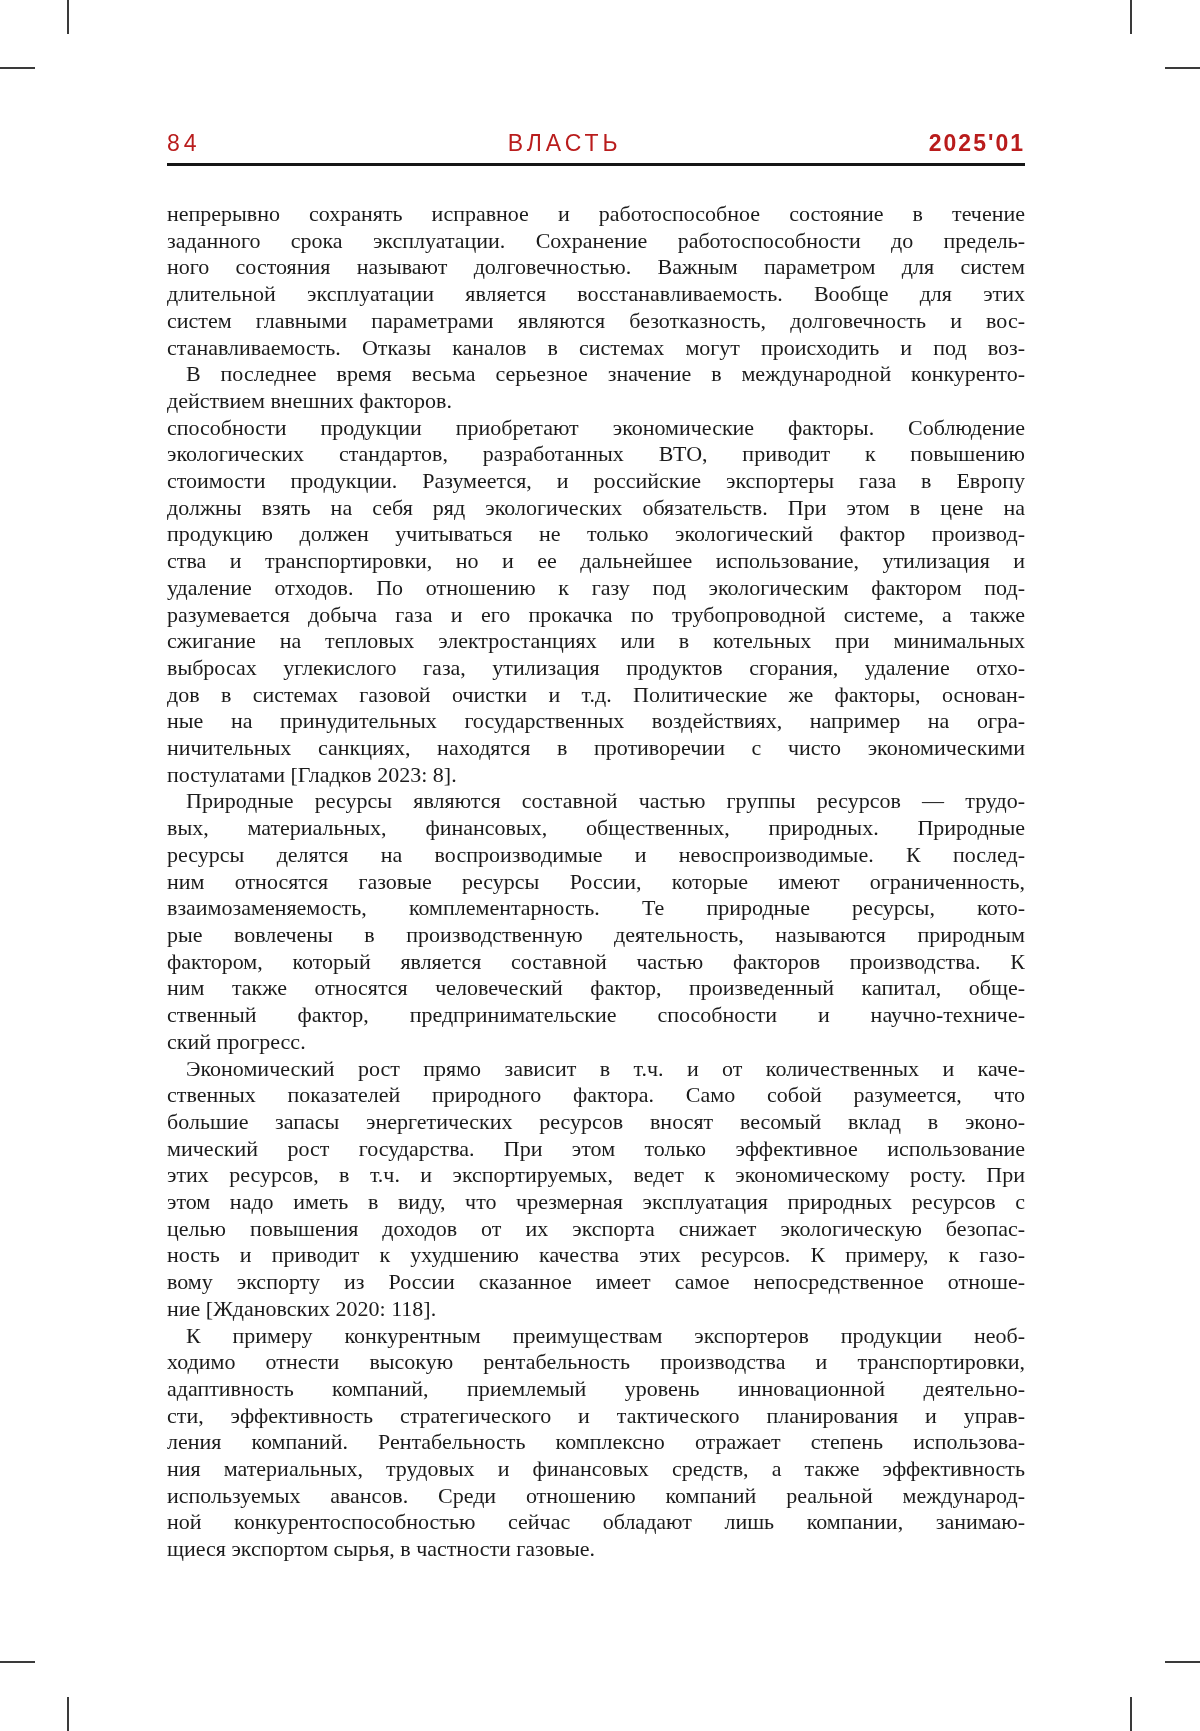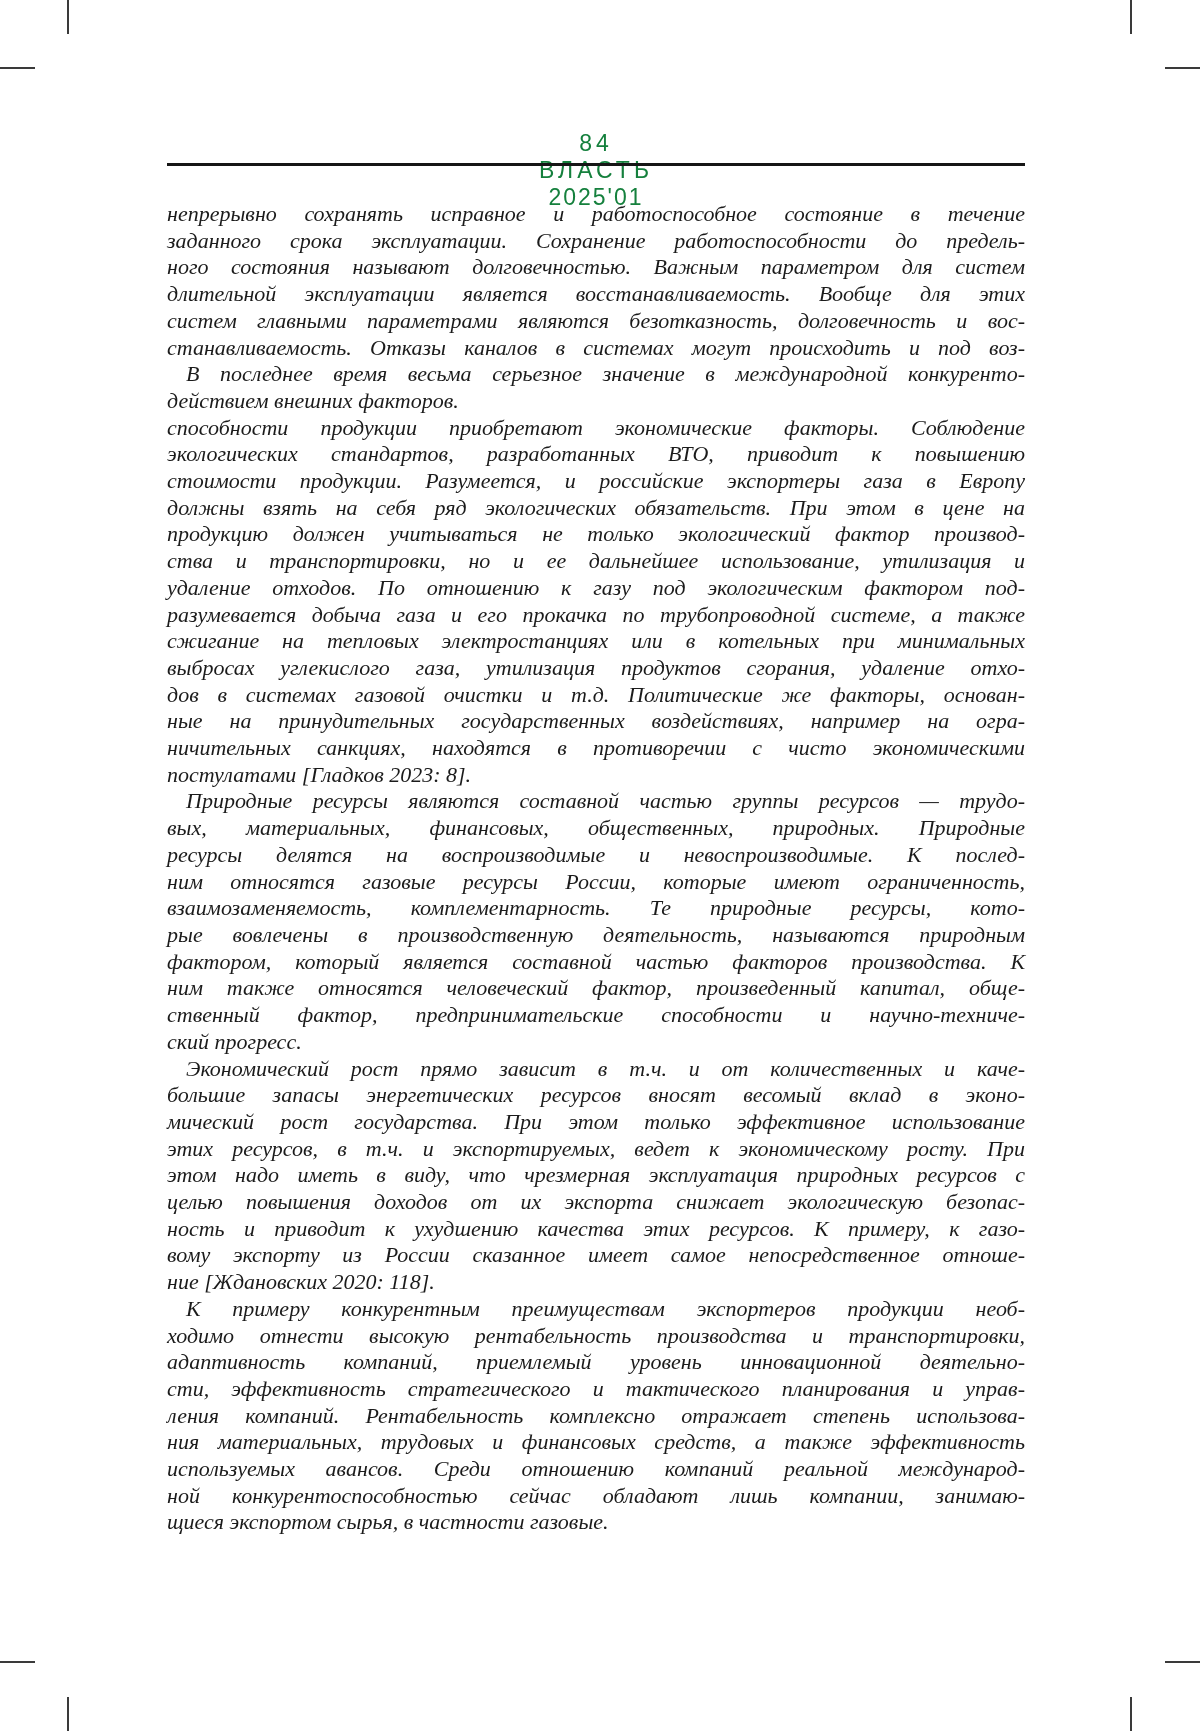--- a/index.html
+++ b/index.html
@@ -20,40 +20,40 @@
   .cm-bl-v { left: 67px;   top: 1697px;  width: 2px;  height: 34px; }
   .cm-br-h { left: 1165px; top: 1661px;  width: 35px; height: 2px;  }
   .cm-br-v { left: 1130px; top: 1697px;  width: 2px;  height: 34px; }
 
   
   .header {
     position: absolute;
     left: 167px; top: 130px; width: 858px;
     display: flex; justify-content: space-between; align-items: center;
     font-family: "Liberation Sans", sans-serif;
-    font-size: 23px; color: #15803d; flex-direction: column;
+    font-size: 23px; color: #b91c1c;
   }
   .header .page-num   { letter-spacing: 4px; }
   .header .journal    { letter-spacing: 4px; }
-  .header .issue      { letter-spacing: 2px; }
+  .header .issue      { letter-spacing: 2px; font-weight: bold; }
   .header-rule {
     position: absolute;
     left: 167px; top: 163px; width: 858px; height: 3px;
     background: #161616;
   }
 
   
   .body-text {
     position: absolute;
     left: 167px; top: 201px; width: 858px;
     font-family: "Liberation Serif", serif;
     font-size: 22px; line-height: 26.7px;
     color: #1b1b1b;
   }
-  .line { text-align: justify; text-align-last: justify; font-style: italic; }
+  .line { text-align: justify; text-align-last: justify; }
   .line.last { text-align-last: left; }
   .line.indent { text-indent: 19px; }
 </style>
 </head>
 <body>
 
 <div class="cropmark cm-tl-v"></div>
 <div class="cropmark cm-tl-h"></div>
 <div class="cropmark cm-tr-v"></div>
 <div class="cropmark cm-tr-h"></div>
@@ -96,20 +96,21 @@
     <div class="line">вых, материальных, финансовых, общественных, природных. Природные</div>
     <div class="line">ресурсы делятся на воспроизводимые и невоспроизводимые. К послед-</div>
     <div class="line">ним относятся газовые ресурсы России, которые имеют ограниченность,</div>
     <div class="line">взаимозаменяемость, комплементарность. Те природные ресурсы, кото-</div>
     <div class="line">рые вовлечены в производственную деятельность, называются природным</div>
     <div class="line">фактором, который является составной частью факторов производства. К</div>
     <div class="line">ним также относятся человеческий фактор, произведенный капитал, обще-</div>
     <div class="line">ственный фактор, предпринимательские способности и научно-техниче-</div>
     <div class="line last">ский прогресс.</div>
     <div class="line indent">Экономический рост прямо зависит в т.ч. и от количественных и каче-</div>
+    <div class="line">ственных показателей природного фактора. Само собой разумеется, что</div>
     <div class="line">большие запасы энергетических ресурсов вносят весомый вклад в эконо-</div>
     <div class="line">мический рост государства. При этом только эффективное использование</div>
     <div class="line">этих ресурсов, в т.ч. и экспортируемых, ведет к экономическому росту. При</div>
     <div class="line">этом надо иметь в виду, что чрезмерная эксплуатация природных ресурсов с</div>
     <div class="line">целью повышения доходов от их экспорта снижает экологическую безопас-</div>
     <div class="line">ность и приводит к ухудшению качества этих ресурсов. К примеру, к газо-</div>
     <div class="line">вому экспорту из России сказанное имеет самое непосредственное отноше-</div>
     <div class="line last">ние [Ждановских 2020: 118].</div>
     <div class="line indent">К примеру конкурентным преимуществам экспортеров продукции необ-</div>
     <div class="line">ходимо отнести высокую рентабельность производства и транспортировки,</div>

